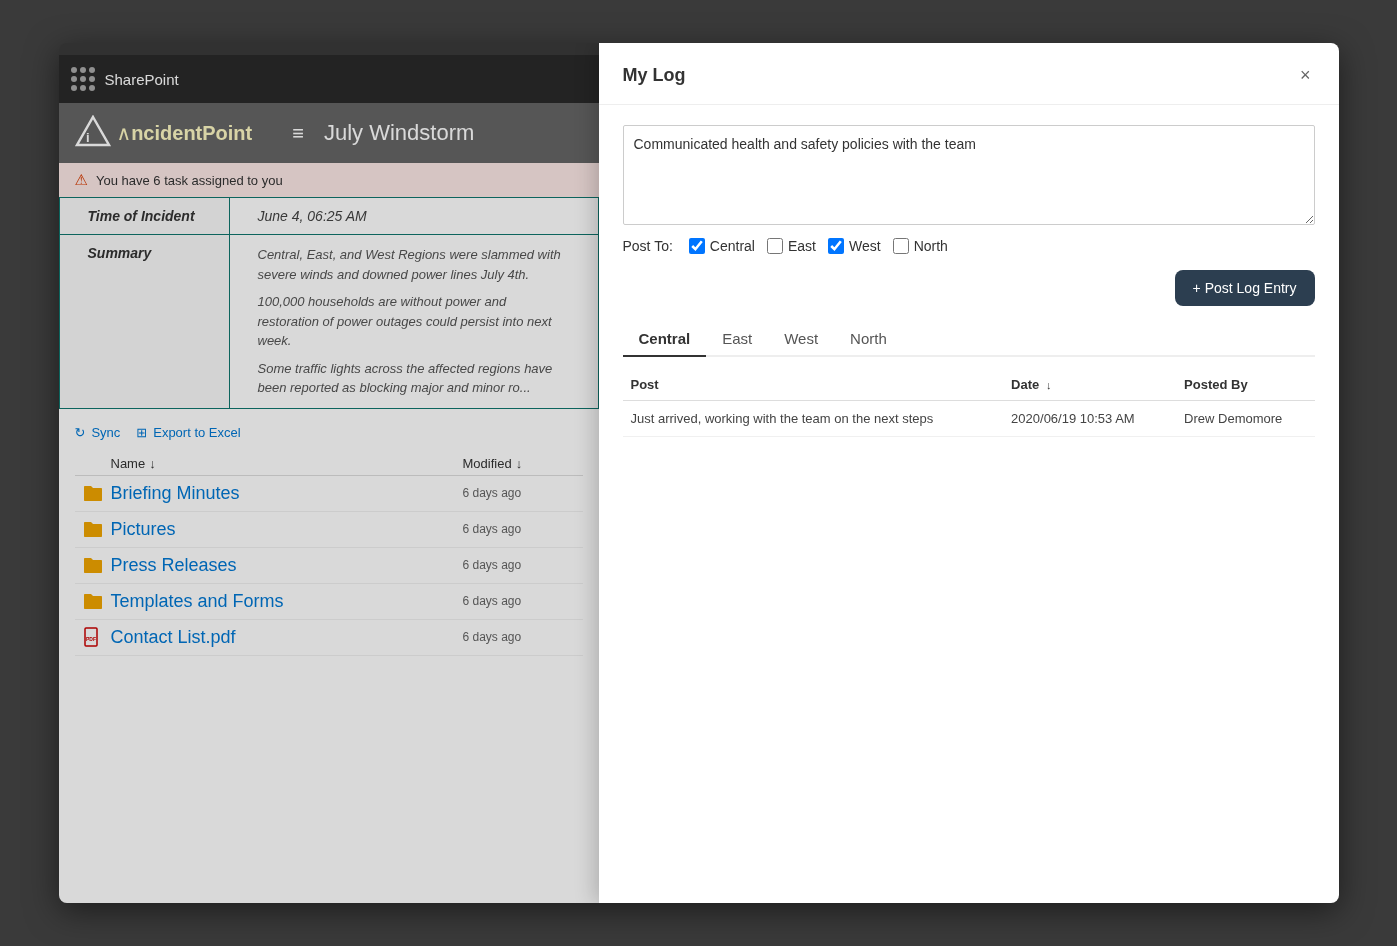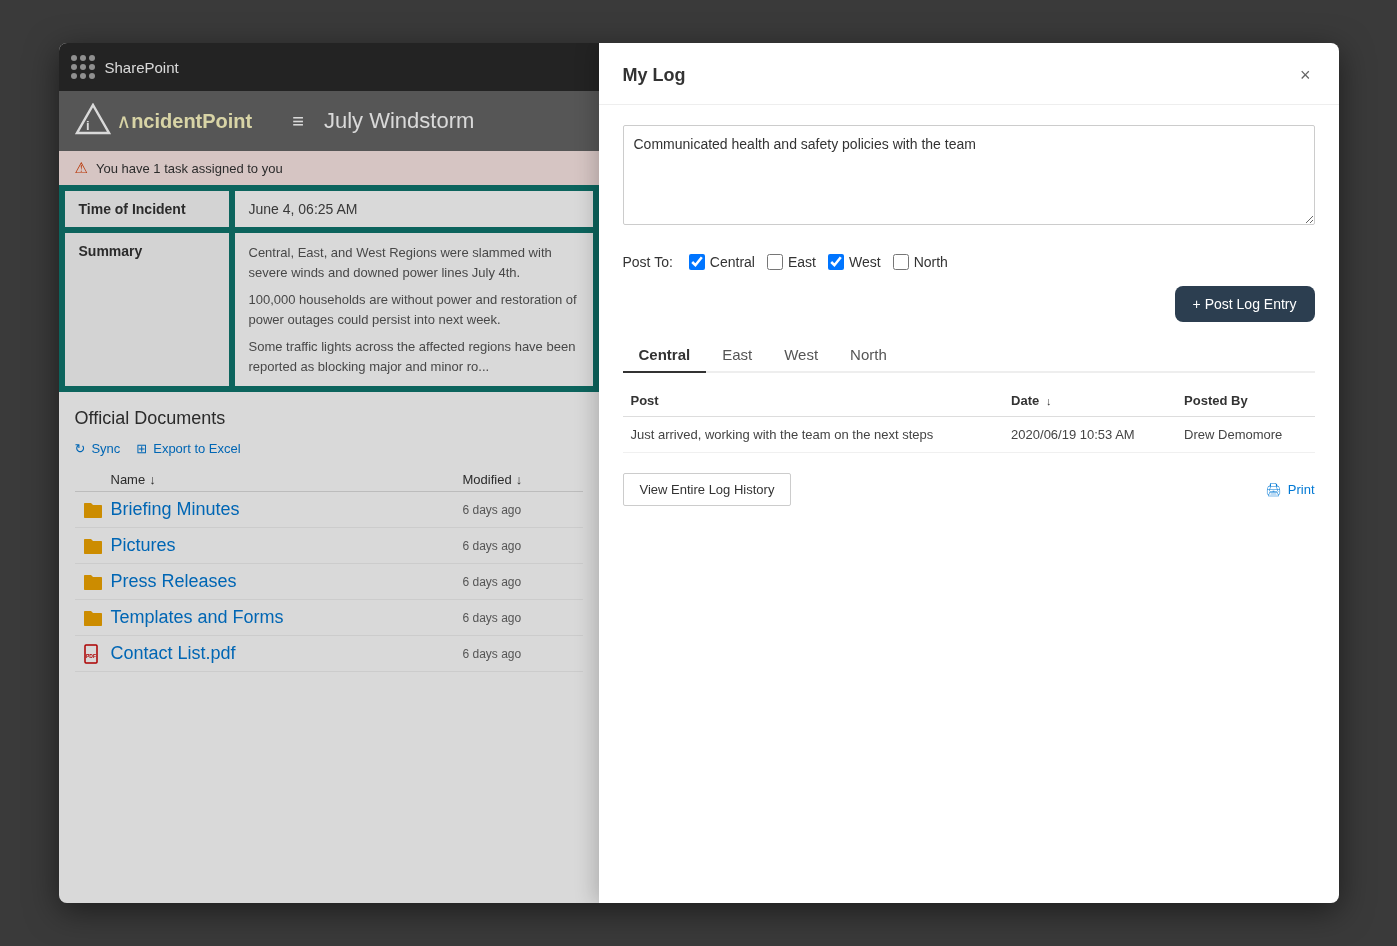--- a/index.html
+++ b/index.html
@@ -20,21 +20,21 @@
       height: 860px;
       position: relative;
       border-radius: 8px;
       overflow: hidden;
       box-shadow: 0 8px 32px rgba(0,0,0,0.5);
     }
 
     
     .sp-bg {
       position: absolute;
-      top: 0; left: 0;
+      top: 12px; left: 0;
       width: 540px;
       height: 100%;
       background: #fff;
       display: flex;
       flex-direction: column;
     }
 
     .sp-topbar {
       background: #2a2a2a;
       height: 48px;
@@ -117,23 +117,24 @@
     }
 
     
     .info-table {
       width: 100%;
       border-collapse: collapse;
       border: 1px solid #ddd;
     }
 
     .info-table td {
-      padding: 10px 14px;
-      border: 6px solid #0f766e;
+      padding: 10px 28px;
+      border: 1px solid #0f766e;
       vertical-align: top;
+      font-style: italic;
     }
 
     .info-table td:first-child {
       font-weight: 600;
       background: #f8f8f8;
       width: 170px;
       color: #333;
     }
 
     .info-table td:last-child {
@@ -290,21 +291,21 @@
       font-family: inherit;
       font-size: 14px;
       color: #333;
       resize: vertical;
       outline: none;
     }
 
     .post-to-section {
       display: flex;
       align-items: center;
-      margin-top: 26px;
+      margin-top: 10px;
       gap: 16px;
     }
 
     .post-to-label {
       font-size: 14px;
       color: #333;
       font-weight: 400;
     }
 
     .post-to-options {
@@ -463,21 +464,21 @@
         <span class="sp-logo-text">
           <span style="font-weight:200;">∧</span><span>ncidentPoint</span>
         </span>
       </div>
       <span class="hamburger">≡</span>
       <span class="sp-title">July Windstorm</span>
     </div>
 
     <div class="sp-alert">
       <span class="alert-icon">⚠</span>
-      <span>You have 1 task assigned to you</span>
+      <span>You have 6 task assigned to you</span>
     </div>
 
     <table class="info-table">
       <tbody>
         <tr>
           <td>Time of Incident</td>
           <td>June 4, 06:25 AM</td>
         </tr>
         <tr>
           <td>Summary</td>
@@ -486,21 +487,20 @@
               <p>Central, East, and West Regions were slammed with severe winds and downed power lines July 4th.</p>
               <p>100,000 households are without power and restoration of power outages could persist into next week.</p>
               <p>Some traffic lights across the affected regions have been reported as blocking major and minor ro...</p>
             </div>
           </td>
         </tr>
       </tbody>
     </table>
 
     <div class="official-docs">
-      <h2>Official Documents</h2>
       <div class="docs-toolbar">
         <div class="docs-toolbar-item">
           <span>↻</span>
           <span>Sync</span>
         </div>
         <div class="docs-toolbar-item">
           <span>⊞</span>
           <span>Export to Excel</span>
         </div>
       </div>
@@ -630,23 +630,16 @@
           </thead>
           <tbody id="log-table-body">
           <tr>
     <td class="col-post">Just arrived, working with the team on the next steps</td>
     <td class="col-date">2020/06/19 10:53 AM</td>
     <td class="col-posted-by">Drew Demomore</td>
   </tr>
             </tbody>
         </table>
 
-        <div class="log-bottom-row">
-          <button class="view-history-btn">View Entire Log History</button>
-          <div class="print-btn">
-            <span>🖨</span>
-            <span>Print</span>
-          </div>
-        </div>
       </div>
     </div>
   </div>
 </div>
 
 </body></html>

